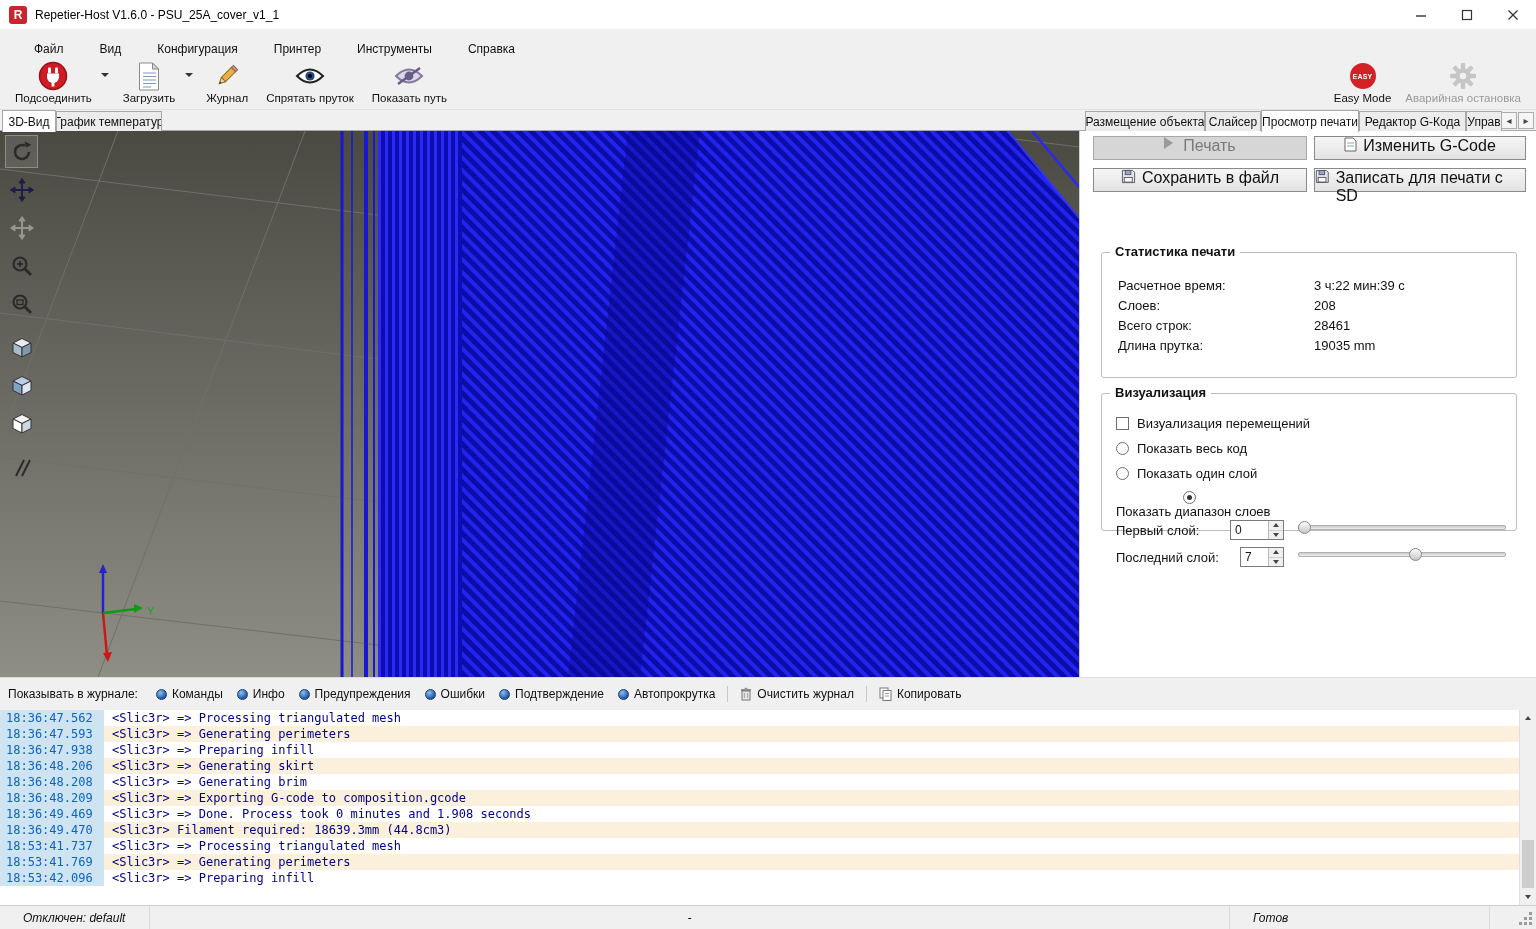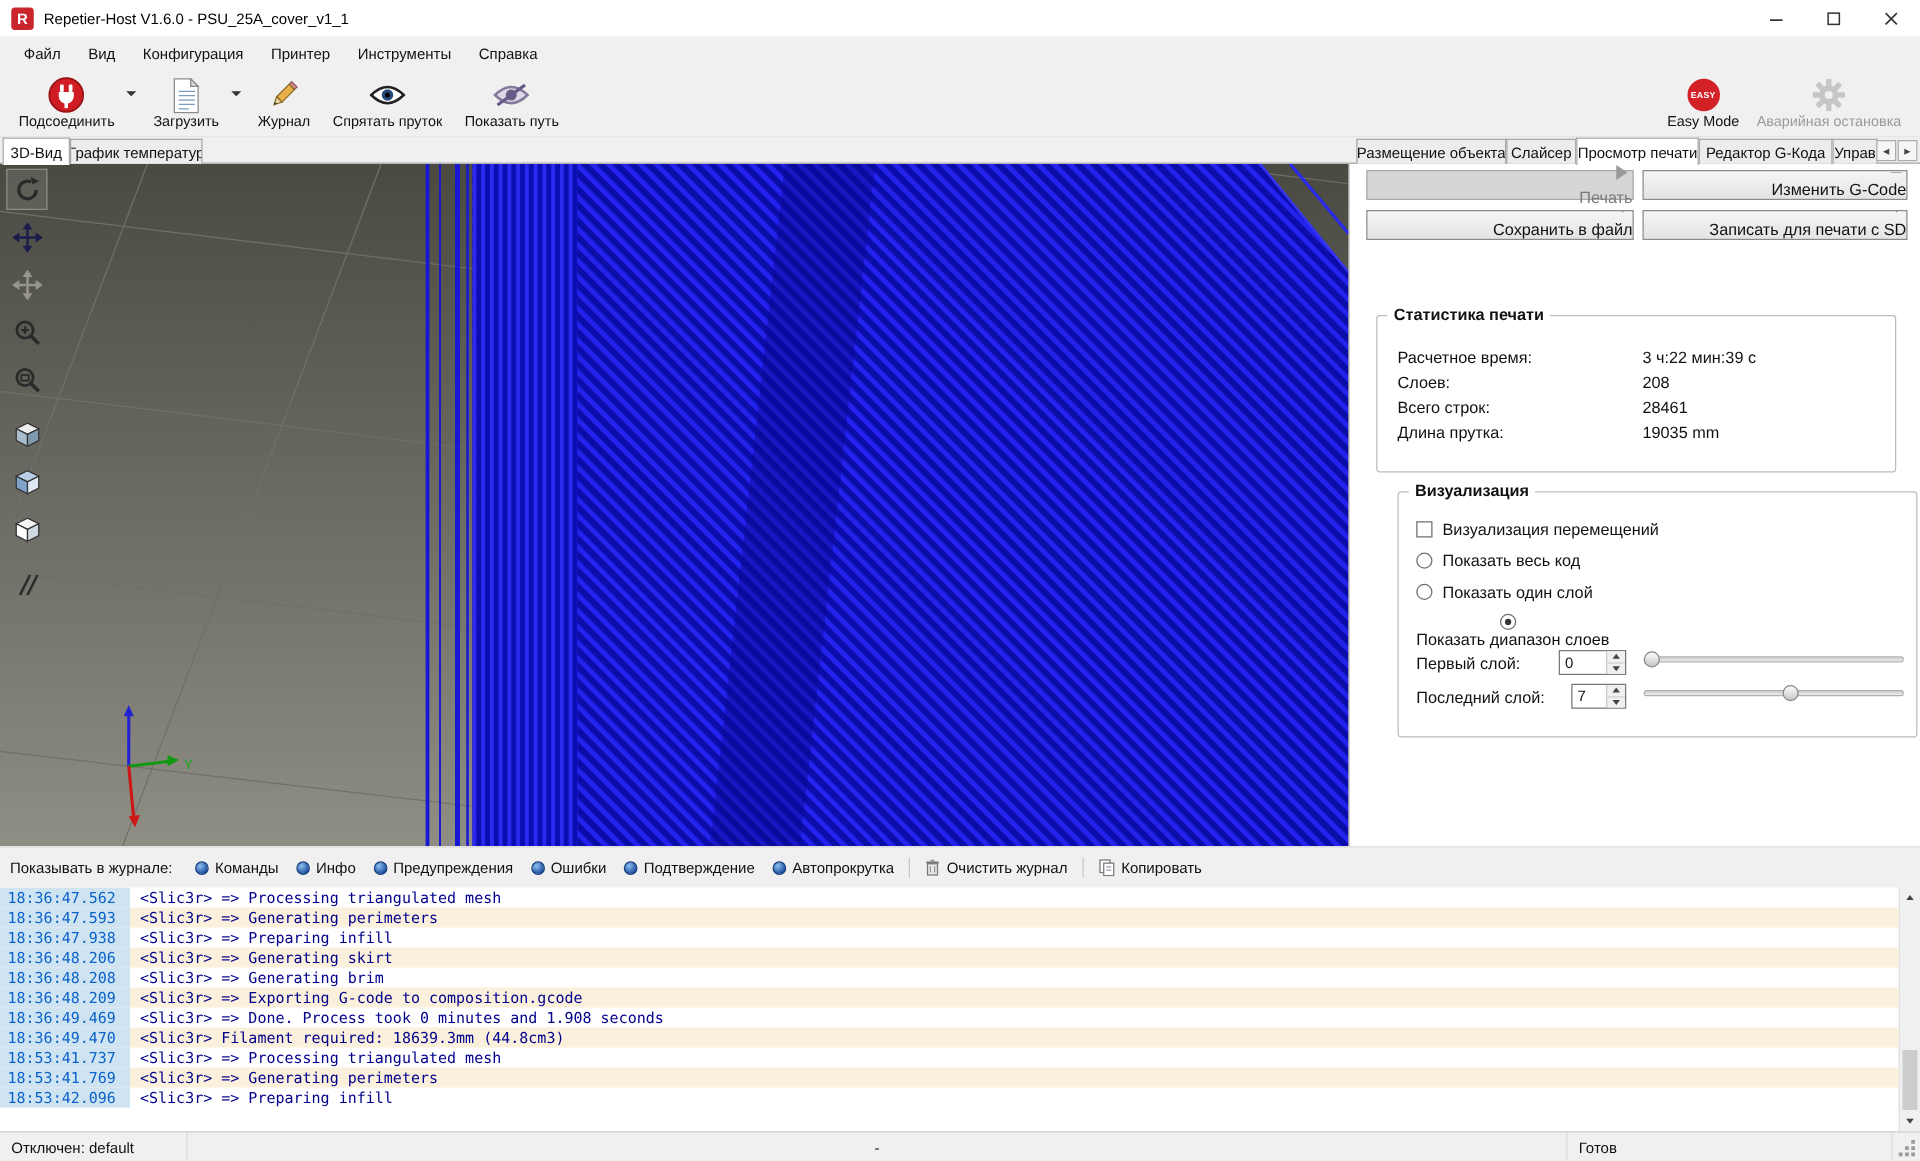--- a/index.html
+++ b/index.html
@@ -8,21 +8,21 @@
   .app { position:relative; width:1536px; height:929px; background:#f0f0f0; }
 
   
   .titlebar { position:absolute; top:0; left:0; right:0; height:30px; background:#ffffff; display:flex; align-items:center; border-bottom:1px solid #f0f0f0; }
   .app-icon { width:18px; height:18px; margin-left:9px; background:#c8252c; border-radius:3px; color:#fff; font-weight:bold; font-size:12px; display:flex; align-items:center; justify-content:center; }
   .title-text { margin-left:8px; color:#000; }
   .win-controls { margin-left:auto; display:flex; height:100%; }
   .win-btn { width:46px; height:100%; display:flex; align-items:center; justify-content:center; }
 
   
-  .menubar { position:absolute; top:30px; left:0; right:0; height:26px; background:#f0f0f0; display:flex; align-items:center; padding-left:8px; }
+  .menubar { position:absolute; top:30px; left:0; right:0; height:26px; background:#f0f0f0; display:flex; align-items:flex-end; padding-left:23px;gap:14px; }
   .menu-item { padding:0 11px; display:flex; align-items:center; }
 
   
   .toolbar { position:absolute; top:56px; left:0; right:0; height:54px; display:flex; align-items:stretch; padding:2px 8px 0 8px; border-bottom:1px solid #e2e2e2; }
   .tb-group { display:flex; align-items:stretch; margin-right:4px; }
   .tb-btn { display:flex; flex-direction:column; align-items:center; padding:2px 7px 2px; }
   .ticon { height:32px; display:flex; align-items:center; justify-content:center; }
   .tb-label { font-size:11.5px; margin-top:0; white-space:nowrap; }
   .tb-drop { width:13px; display:flex; align-items:flex-start; justify-content:center; padding-top:15px; }
   .tri-down { width:0; height:0; border:4px solid transparent; border-top-color:#333; }
@@ -43,21 +43,21 @@
   
   .viewport { position:absolute; top:131px; left:0; width:1079px; height:546px; overflow:hidden; background:#55544c; }
   .scene { position:absolute; top:0; left:0; }
   .vtools { position:absolute; top:4px; left:5px; display:flex; flex-direction:column; z-index:3; }
   .vtool { width:33px; height:33px; margin-bottom:5px; display:flex; align-items:center; justify-content:center; }
   .vtool.selected { border:1px solid #8d8d82; background:rgba(255,255,255,0.10); }
   .vtool.gap-before { margin-top:6px; }
 
   
   .rpanel { position:absolute; top:131px; left:1079px; width:457px; height:546px; background:#fff; border-left:1px solid #d0d0d0; }
-  .pbtn { position:absolute; height:24px; border:1px solid #8a8a8a; background:linear-gradient(#f6f6f6,#e3e3e3); display:flex; align-items:flex-end; justify-content:center; gap:6px; font-size:13px;flex-direction:column; }
+  .pbtn { position:absolute; height:24px; border:1px solid #8a8a8a; background:linear-gradient(#f6f6f6,#e3e3e3); display:flex; align-items:flex-start; justify-content:center; gap:6px; font-size:16px; }
   .pbtn.disabled { background:#d6d6d6; color:#7a7a7a; border-color:#a8a8a8; }
   .play-tri { width:0; height:0; border:6px solid transparent; border-left:9px solid #9a9a9a; margin-right:-2px; }
   .groupbox { position:absolute; border:1px solid #bcbcbc; border-radius:3px; }
   .group-title { position:absolute; top:-9px; left:8px; background:#fff; padding:0 5px; font-weight:bold; font-size:13px; white-space:nowrap; }
   .stats-rows { position:absolute; top:22px; left:16px; right:10px; }
   .stat-row { display:grid; grid-template-columns:196px 1fr; height:20px; align-items:center; font-size:13px; }
   .vis-row { position:absolute; left:14px; display:flex; align-items:center; font-size:13px; white-space:nowrap; }
   .checkbox { width:13px; height:13px; border:1px solid #6e6e6e; background:#fff; margin-right:8px; flex:none; }
   .radio { width:13px; height:13px; border:1px solid #6e6e6e; border-radius:50%; background:#fff; margin-right:8px; flex:none; position:relative; }
   .radio.checked::after { content:""; position:absolute; left:3px; top:3px; width:5px; height:5px; border-radius:50%; background:#333; }
@@ -85,21 +85,21 @@
   .log-row { display:flex; height:16px; line-height:16px; white-space:nowrap; }
   div.log-row:nth-of-type(even) { background:#faf0dc; }
   .log-time { width:104px; flex:none; background:#cfe4f2; color:#0b62c8; padding-left:6px; }
   .log-text { flex:1; padding-left:8px; color:#00008b; }
   .vscroll { position:absolute; top:710px; right:0; width:17px; height:195px; background:#f0f0f0; border-left:1px solid #e0e0e0; }
   .vs-arrow { height:16px; display:flex; align-items:center; justify-content:center; }
   .vs-thumb { position:absolute; left:2px; right:2px; height:48px; bottom:17px; background:#cdcdcd; }
 
   
   .statusbar { position:absolute; top:905px; left:0; right:0; height:24px; background:#f0f0f0; border-top:1px solid #cfcfcf; display:flex; align-items:stretch; }
-  .sb-sect { display:flex; align-items:center; padding:0 9px; border-right:1px solid #dcdcdc; }
+  .sb-sect { display:flex; align-items:center; padding:0 23px; border-right:1px solid #dcdcdc;font-style:italic; }
   .sb-left { width:150px; }
   .sb-center { flex:1; justify-content:center; }
   .sb-right { width:260px; }
   .sb-grip { width:22px; border-right:none; position:relative; }
   .grip-dot { position:absolute; right:4px; bottom:4px; width:3px; height:3px; background:#9a9a9a; box-shadow:-5px 0 #9a9a9a, 0 -5px #9a9a9a, -10px 0 #9a9a9a, -5px -5px #9a9a9a, 0 -10px #9a9a9a; }
 </style>
 </head>
 <body>
 
 <svg width="0" height="0" style="position:absolute">
@@ -446,21 +446,21 @@
             <span class="stat-value">28461</span>
           </div>
 
           <div class="stat-row">
             <span class="stat-label">Длина прутка:</span>
             <span class="stat-value">19035 mm</span>
           </div>
         </div>
     </div>
 
-    <div class="groupbox" style="left:38px; top:262px; width:416px; height:197px;">
+    <div class="groupbox" style="left:21px; top:262px; width:416px; height:138px;">
       <span class="group-title">Визуализация</span>
 
       <div class="vis-row" style="top:22px;">
         <span class="checkbox"></span>
         <span>Визуализация перемещений</span>
       </div>
       <div class="vis-row" style="top:47px;">
         <span class="radio"></span>
         <span>Показать весь код</span>
       </div>

